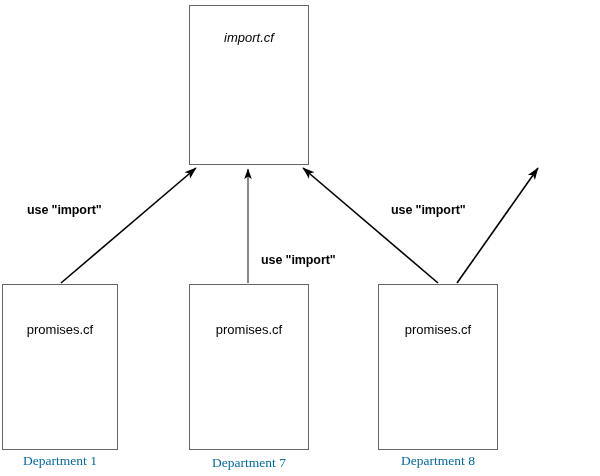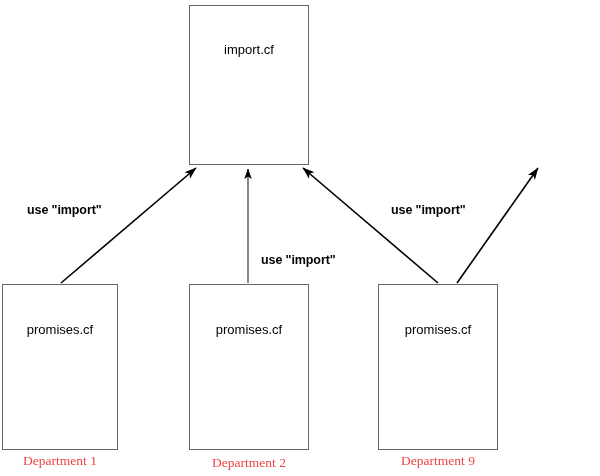--- a/index.html
+++ b/index.html
@@ -45,21 +45,21 @@
     font-weight: 600;
     color: #000000;
     white-space: nowrap;
     letter-spacing: -0.1px;
   }
   .dept-label {
     position: absolute;
     text-align: center;
     font-family: "Liberation Serif", serif;
     font-size: 13.5px;
-    color: #ef4444;
+    color: #0369a1;
     white-space: nowrap;
   }
 </style>
 </head>
 <body>
 
 <div id="canvas">
 
   <svg class="layer" viewBox="0 0 600 476" xmlns="http://www.w3.org/2000/svg">
     <defs>
@@ -75,37 +75,37 @@
     </g>
     <g>
       <line class="edge-line" x1="438" y1="283" x2="303" y2="168" stroke="#000000" stroke-width="1.6" marker-end="url(#arrow)"></line>
     </g>
     <g>
       <line class="edge-line" x1="457" y1="283" x2="538" y2="168" stroke="#000000" stroke-width="1.6" marker-end="url(#arrow)"></line>
     </g>
   </svg>
 
   <div class="node-box" style="left:189px; top:5px; width:120px; height:160px;">
-    <div class="node-label" style="top:36px;">import.cf</div>
+    <div class="node-label" style="top:24px;font-style:italic;">import.cf</div>
   </div>
 
 
   <div class="node-box" style="left:2px; top:284px; width:116px; height:166px;">
     <div class="node-label" style="top:37px;">promises.cf</div>
   </div>
 
   <div class="node-box" style="left:189px; top:284px; width:120px; height:166px;">
     <div class="node-label" style="top:37px;">promises.cf</div>
   </div>
 
   <div class="node-box" style="left:378px; top:284px; width:120px; height:166px;">
     <div class="node-label" style="top:37px;">promises.cf</div>
   </div>
 
   <div class="edge-label" style="left:27px; top:203px;">use "import"</div>
   <div class="edge-label" style="left:261px; top:253px;">use "import"</div>
   <div class="edge-label" style="left:391px; top:203px;">use "import"</div>
 
   <div class="dept-label" style="left:2px; top:453px; width:116px;">Department 1</div>
-  <div class="dept-label" style="left:189px; top:455px; width:120px;">Department 2</div>
-  <div class="dept-label" style="left:378px; top:453px; width:120px;">Department 9</div>
+  <div class="dept-label" style="left:189px; top:455px; width:120px;">Department 7</div>
+  <div class="dept-label" style="left:378px; top:453px; width:120px;">Department 8</div>
 
 </div>
 
 </body></html>

